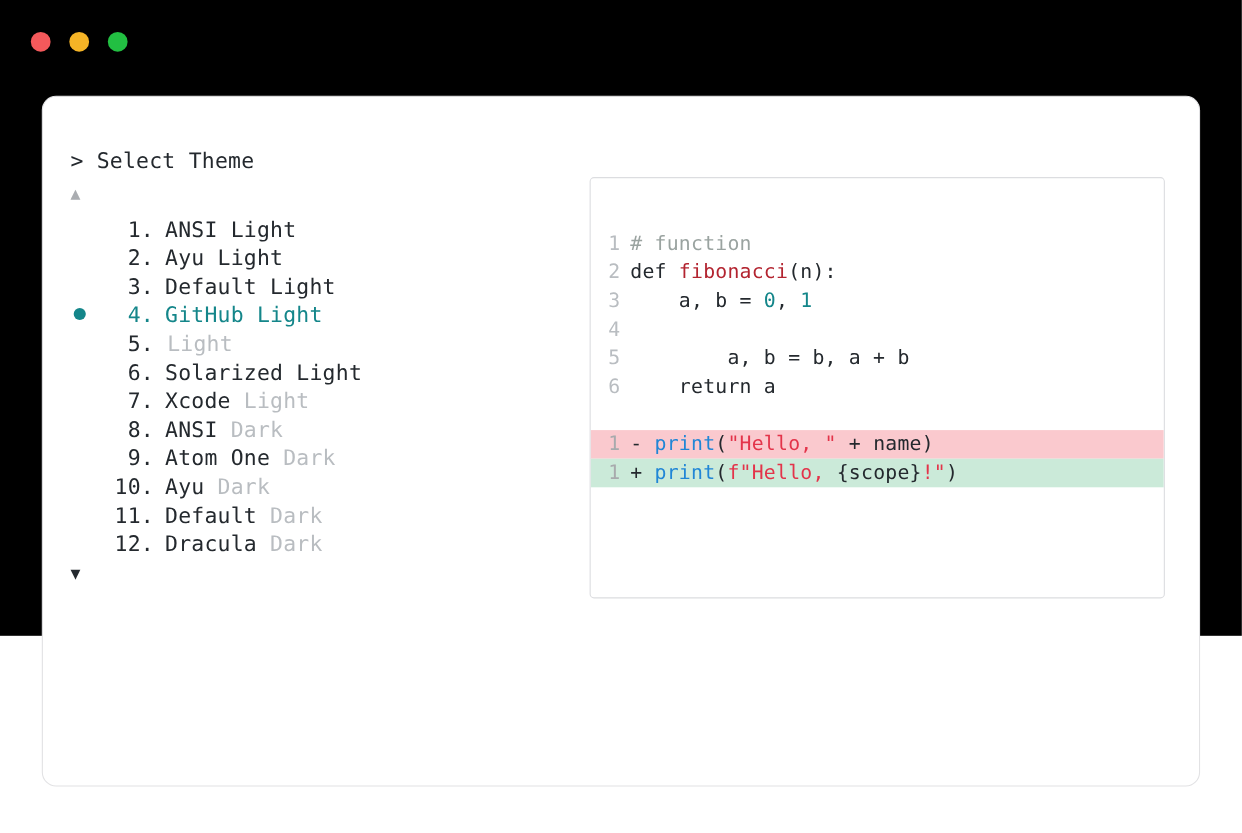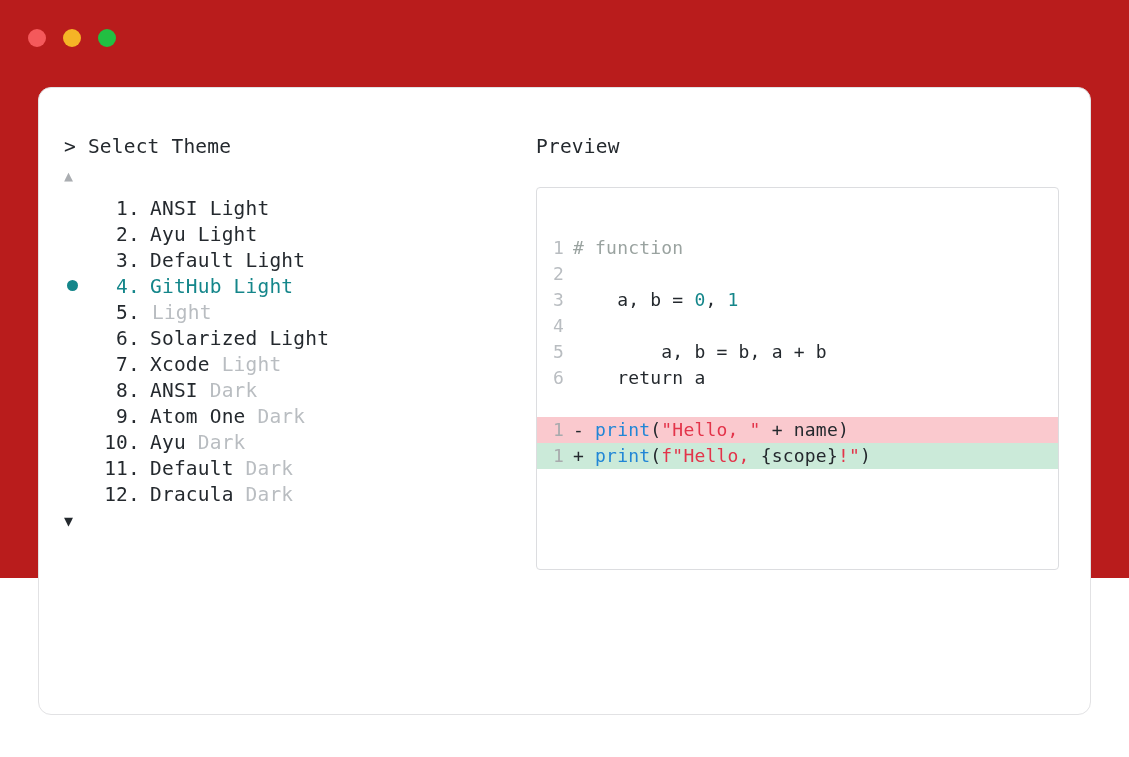--- a/index.html
+++ b/index.html
@@ -11,21 +11,21 @@
     width: 1129px;
     height: 757px;
     font-family: "DejaVu Sans Mono", "Liberation Mono", monospace;
     -webkit-font-smoothing: antialiased;
     overflow: hidden;
   }
   .screen {
     position: relative;
     width: 1129px;
     height: 578px;
-    background: #b91c1c;
+    background: #000000;
   }
 
   
   .titlebar {
     position: absolute;
     left: 28px;
     top: 29px;
     display: flex;
     gap: 17px;
     align-items: center;
@@ -227,26 +227,25 @@
           <div class="theme-row"><span class="bullet-cell"></span><span class="num">10.</span><span class="name">Ayu</span><span class="variant-dim"> Dark</span></div>
           <div class="theme-row"><span class="bullet-cell"></span><span class="num">11.</span><span class="name">Default</span><span class="variant-dim"> Dark</span></div>
           <div class="theme-row"><span class="bullet-cell"></span><span class="num">12.</span><span class="name">Dracula</span><span class="variant-dim"> Dark</span></div>
         </div>
 
       <div class="arrow-down">▼</div>
     </div>
 
 
     <div class="right-col">
-      <div class="preview-label">Preview</div>
 
       <div class="preview-box">
         <div class="code" id="code-block">
             <div class="code-line"><span class="gutter">1</span><span class="src"><span class="tok-comment"># function</span></span></div>
-            <div class="code-line"><span class="gutter">2</span></div>
+            <div class="code-line"><span class="gutter">2</span><span class="src"><span class="tok-kw">def </span><span class="tok-fn">fibonacci</span><span class="tok-punct">(n):</span></span></div>
             <div class="code-line"><span class="gutter">3</span><span class="src"><span class="tok-punct">    a, b = </span><span class="tok-num">0</span><span class="tok-punct">, </span><span class="tok-num">1</span></span></div>
             <div class="code-line"><span class="gutter">4</span></div>
             <div class="code-line"><span class="gutter">5</span><span class="src"><span class="tok-punct">        a, b = b, a + b</span></span></div>
             <div class="code-line"><span class="gutter">6</span><span class="src"><span class="tok-kw">    return a</span></span></div>
             <div class="spacer-line"></div>
             <div class="code-line diff-line del"><span class="gutter">1</span><span class="src"><span class="diff-sign">- </span><span class="tok-builtin">print</span><span class="tok-punct">(</span><span class="tok-str">"Hello, "</span><span class="tok-punct"> + name)</span></span></div>
             <div class="code-line diff-line add"><span class="gutter">1</span><span class="src"><span class="diff-sign">+ </span><span class="tok-builtin">print</span><span class="tok-punct">(</span><span class="tok-str">f"Hello, </span><span class="tok-punct">{scope}</span><span class="tok-str">!"</span><span class="tok-punct">)</span></span></div>
           </div>
       </div>
     </div>

